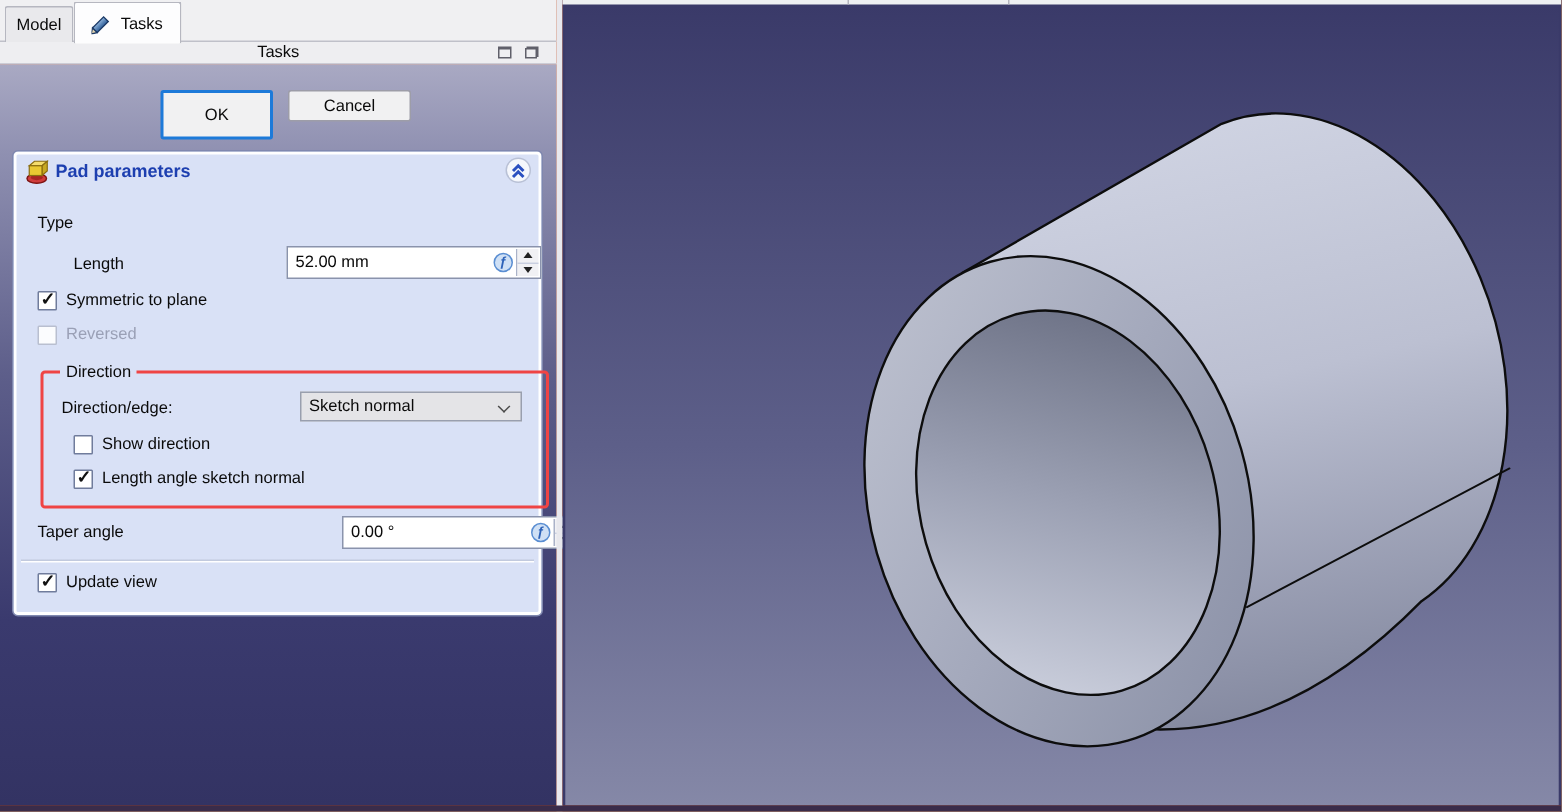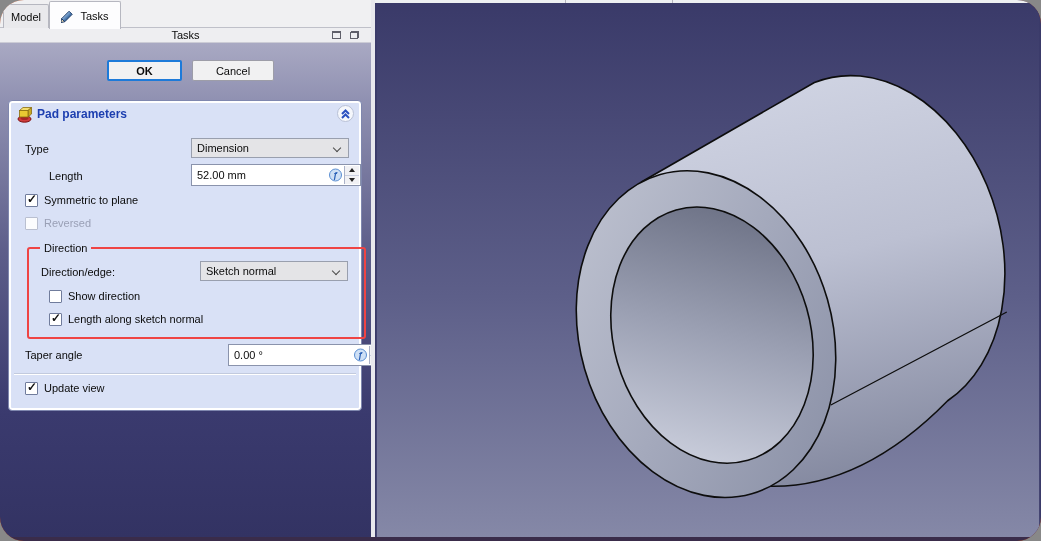--- a/index.html
+++ b/index.html
@@ -1,18 +1,18 @@
 <!DOCTYPE html>
 <html><head>
 <meta charset="utf-8">
 <style>
   html,body{margin:0;padding:0;background:#888;}
   .screen{position:relative;width:1041px;height:541px;overflow:hidden;
           font-family:"Liberation Sans",sans-serif;font-size:11px;color:#0a0a0a;
-          background:#c2410c;user-select:none;border-radius:24px;}
+          background:#c2410c;user-select:none;}
 
   
   .left-col{position:absolute;left:0;top:0;width:371px;height:541px;}
   .tabbar{position:absolute;left:0;top:0;width:371px;height:28px;background:#f0f0f2;
           border-bottom:1px solid #bfc0c9;box-sizing:border-box;}
   .tab{position:absolute;box-sizing:border-box;display:flex;align-items:center;
        justify-content:center;gap:4px;border:1px solid #b6b7c0;border-bottom:none;
        border-radius:2px 2px 0 0;cursor:default;}
   .tab.inactive{left:3px;top:4px;width:46px;height:24px;background:#e9e9ec;}
   .tab.active{left:49px;top:1px;width:72px;height:28px;background:#fdfdfe;z-index:2;}
@@ -28,21 +28,21 @@
           border:1px solid #5f5f6a;}
   .tb-icon.dock::after{content:"";position:absolute;left:0;bottom:0;width:6px;height:5px;
           border:1px solid #5f5f6a;background:#eeeef1;}
 
   .panel-body{position:absolute;left:0;top:43px;width:371px;height:494px;
      background:linear-gradient(180deg,#a9a9c3 0%,#8f90b1 12%,#5d5e8a 42%,#3a3a6e 75%,#333363 100%);}
 
   
   .btn{position:absolute;box-sizing:border-box;display:flex;align-items:center;
        justify-content:center;background:#f1f1f2;border-radius:2px;cursor:default;}
-  .btn.ok{left:107px;top:17px;width:75px;height:21px;border:2px solid #1d7ad9;font-weight:bold;}
+  .btn.ok{left:107px;top:17px;width:75px;height:33px;border:2px solid #1d7ad9;}
   .btn.cancel{left:192px;top:17px;width:82px;height:21px;border:1px solid #9d9da8;}
 
   
   .task-box{position:absolute;left:8px;top:57px;width:354px;height:311px;box-sizing:border-box;
        background:#d9e1f6;border:1px solid #7f87ae;border-radius:4px;
        box-shadow:inset 0 0 0 2px #ffffff;}
   .box-header{position:absolute;left:4px;top:3px;right:4px;height:20px;}
   .box-title{position:absolute;left:24px;top:3px;font-size:12px;font-weight:bold;color:#1d3fb0;}
   .pad-ico{position:absolute;left:3px;top:1px;}
   .collapse-btn{position:absolute;right:3px;top:1px;width:17px;height:17px;border-radius:50%;
@@ -150,23 +150,20 @@
           <span class="box-title">Pad parameters</span>
           <span class="collapse-btn">
             <svg width="15" height="15" viewBox="0 0 15 15">
               <polyline points="4,8 7.5,4.5 11,8" fill="none" stroke="#2b50c0" stroke-width="2"></polyline>
               <polyline points="4,12 7.5,8.5 11,12" fill="none" stroke="#2b50c0" stroke-width="2"></polyline>
             </svg>
           </span>
         </div>
 
         <span class="flabel" style="left:16px;top:42px;">Type</span>
-        <div class="combo" style="left:182px;top:37px;width:158px;">
-          <span>Dimension</span>
-        </div>
 
         <span class="flabel" style="left:16px;top:69px;margin-left:24px;">Length</span>
         <div class="spin" style="left:182px;top:63px;width:170px;">
           <span>52.00 mm</span>
           <span class="fx"></span>
           <span class="spin-btns">
             <span class="spin-b up"></span>
             <span class="spin-b down"></span>
           </span>
         </div>
@@ -182,21 +179,21 @@
 
           <span class="flabel" style="left:12px;top:17px;">Direction/edge:</span>
           <div class="combo" style="left:171px;top:12px;width:148px;">
             <span>Sketch normal</span>
           </div>
 
           <span class="cb" style="left:20px;top:41px;"></span>
           <span class="cb-label" style="left:39px;top:41px;">Show direction</span>
 
           <span class="cb checked" style="left:20px;top:64px;"></span>
-          <span class="cb-label" style="left:39px;top:64px;">Length along sketch normal</span>
+          <span class="cb-label" style="left:39px;top:64px;">Length angle sketch normal</span>
         </div>
 
         <span class="flabel" style="left:16px;top:248px;">Taper angle</span>
         <div class="spin" style="left:182px;top:243px;width:158px;margin-left:37px;">
           <span>0.00 °</span>
           <span class="fx"></span>
           <span class="spin-btns">
             <span class="spin-b up"></span>
             <span class="spin-b down"></span>
           </span>

